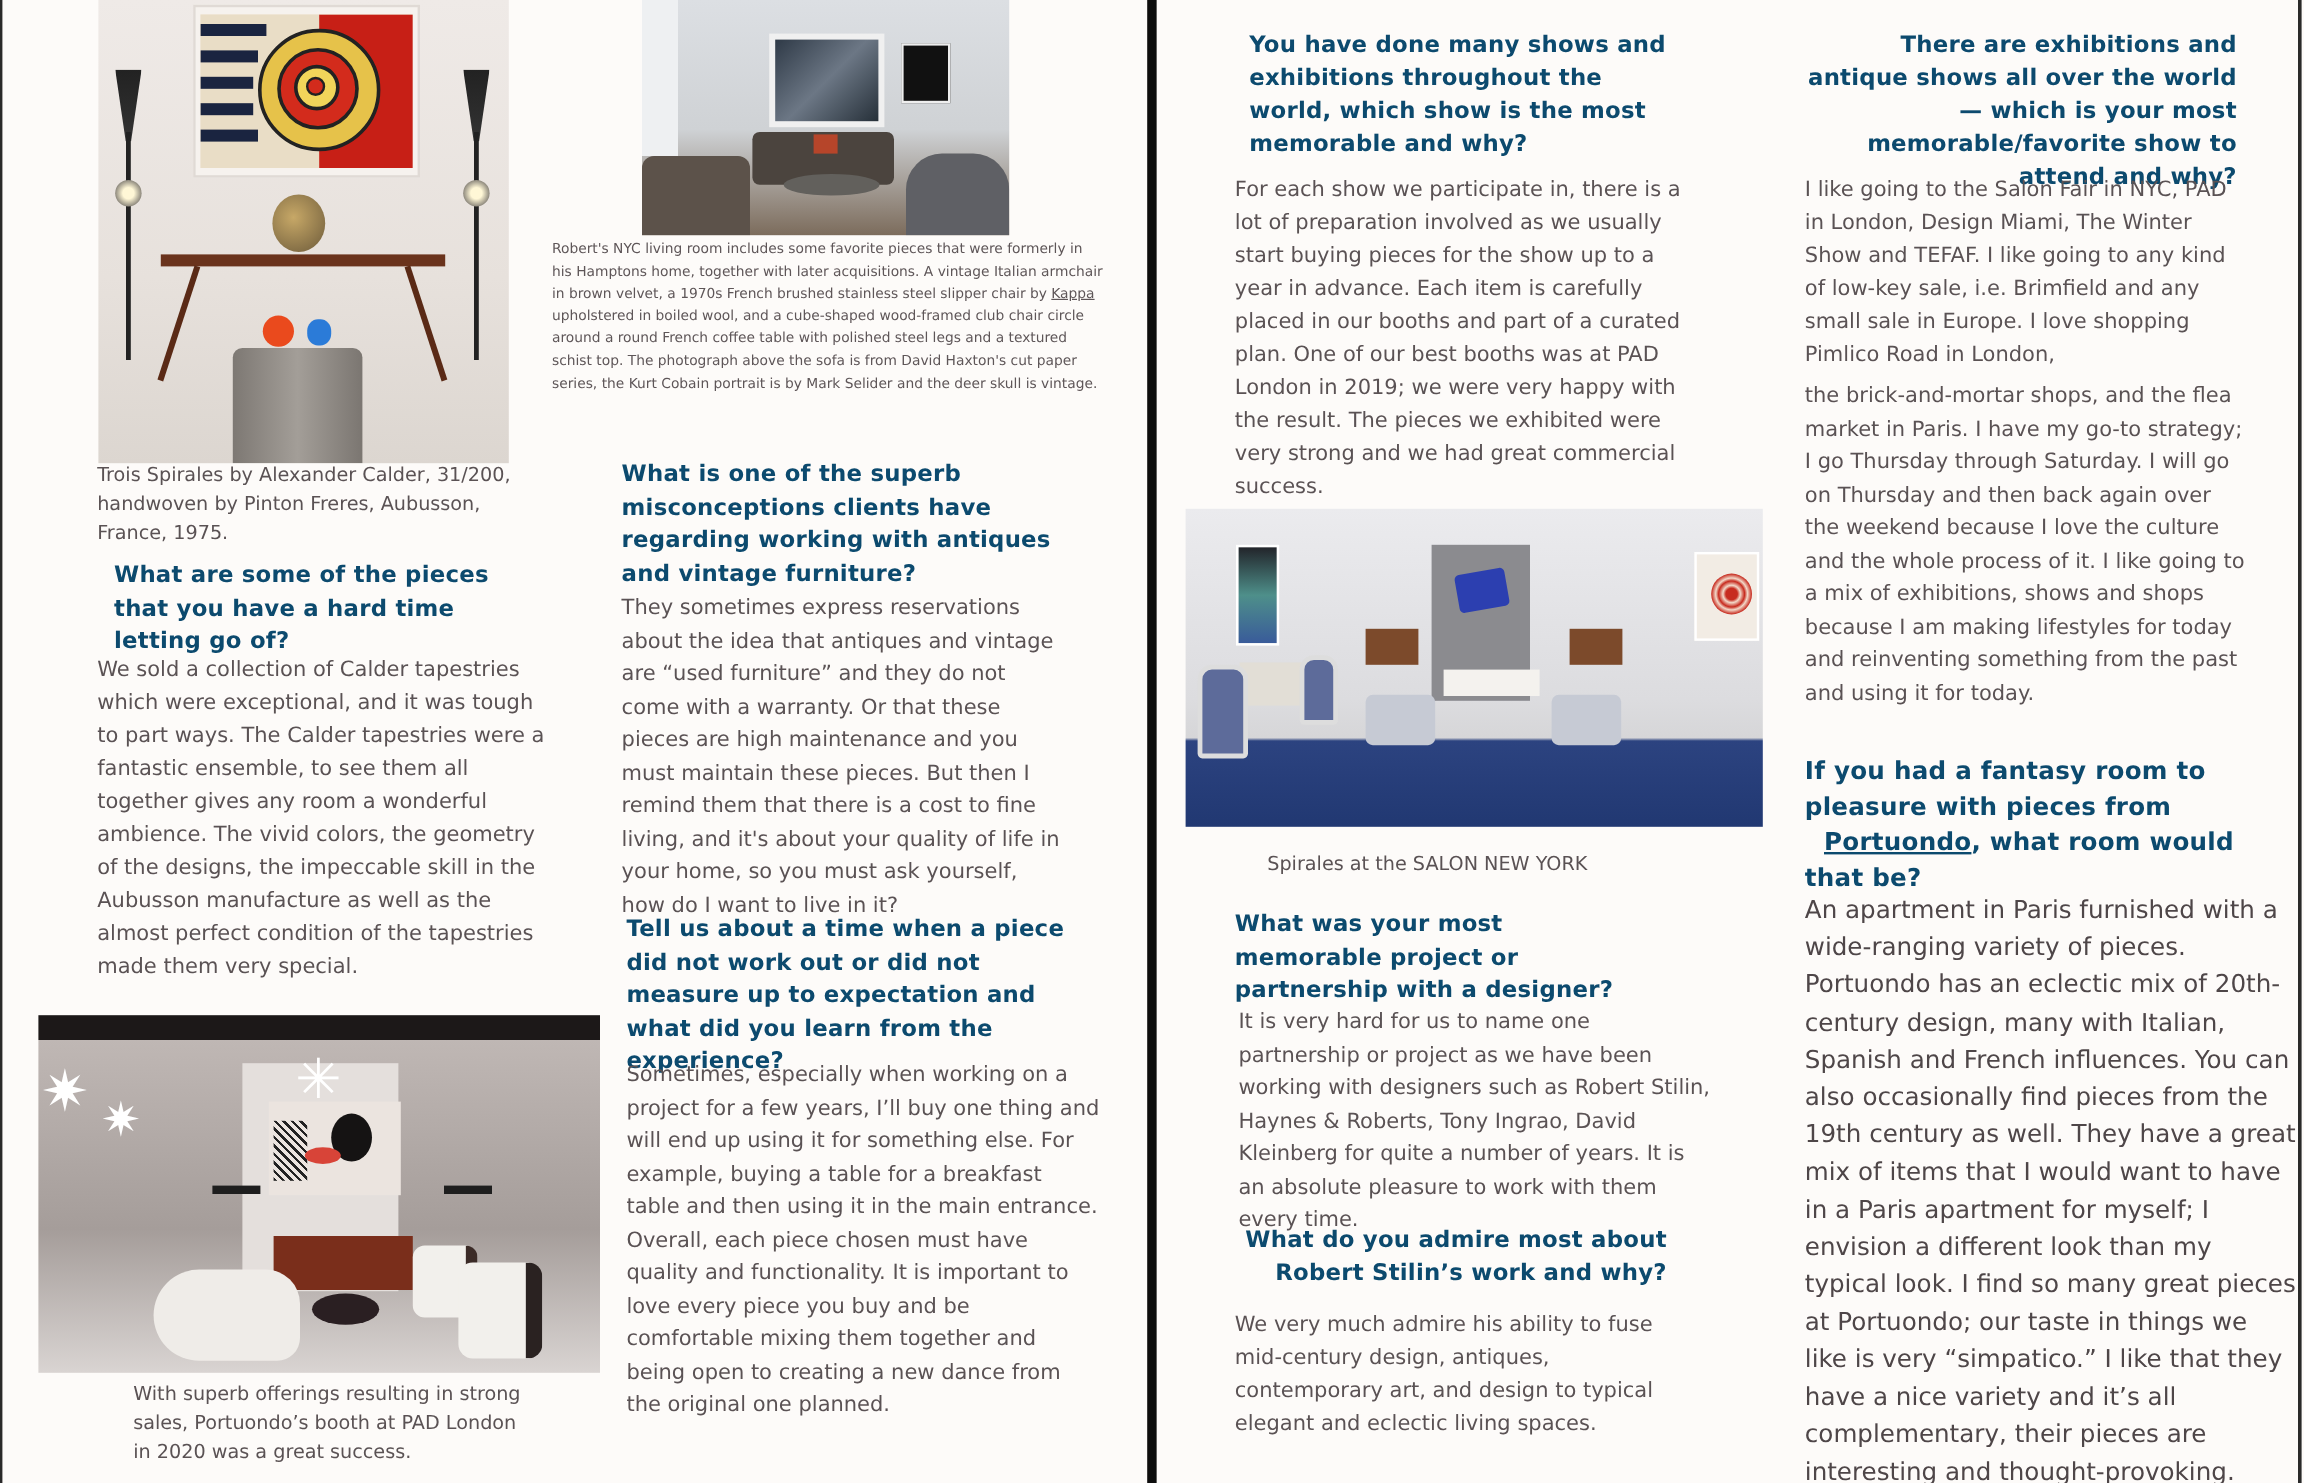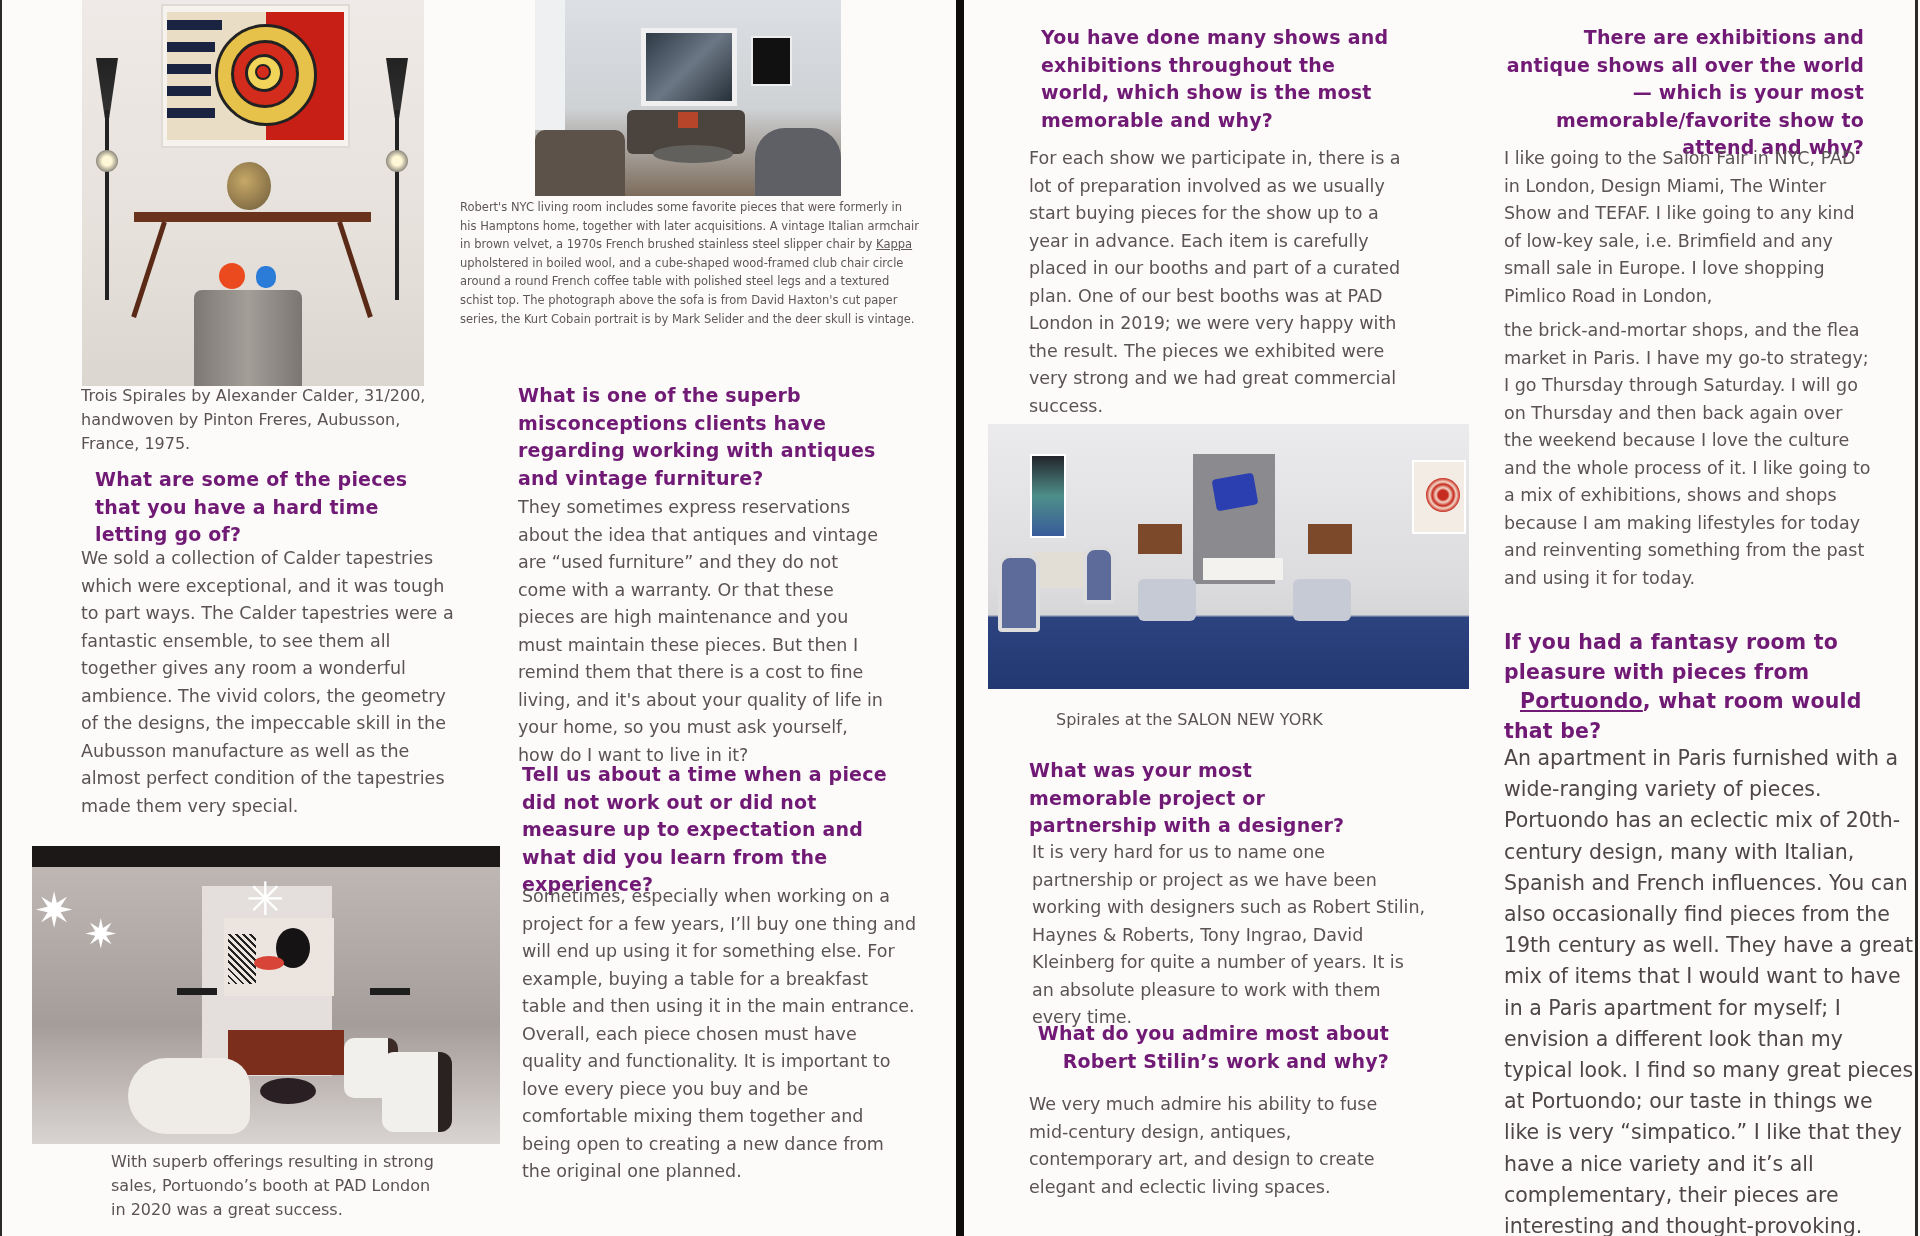--- a/index.html
+++ b/index.html
@@ -8,21 +8,21 @@
     background:#fdfbf9;
     font-family:"DejaVu Sans", sans-serif;
     color:#4a4345;
   }
   .page { position:absolute; top:0; height:1236px; background:#fdfbf9; }
   .page-left { left:0; width:956px; border-left:2px solid #2a2a2a; box-sizing:border-box; }
   .page-right { left:964px; width:954px; border-right:3px solid #2a2a2a; box-sizing:border-box; }
   .spine { position:absolute; left:956px; top:0; width:8px; height:1236px; background:#0d0d0d; }
 
   .abs { position:absolute; }
-  .q { font-weight:bold; color:#701a75; font-size:19px; line-height:27.5px; letter-spacing:0.2px; margin:0; }
+  .q { font-weight:bold; color:#0c4a6e; font-size:19px; line-height:27.5px; letter-spacing:0.2px; margin:0; }
   .a { color:#5a5254; font-size:17.5px; line-height:27.5px; margin:0; }
   .cap { color:#5a5254; font-size:16px; line-height:24px; margin:0; }
   .cap-small { color:#5e5658; font-size:11.5px; line-height:18.6px; margin:0; }
   .a-big { color:#4e4648; font-size:20.5px; line-height:31.2px; margin:0; }
   .ul { text-decoration:underline;margin-left:16px; }
 
   .photo { position:absolute; overflow:hidden; }
 
   
   .p1 { left:82px; top:0; width:342px; height:386px; background:linear-gradient(180deg,#efeae7 0%,#e7e1dc 60%,#dcd6d0 100%); }
@@ -185,20 +185,20 @@
   <div class="wing" style="left:95px;top:122px;width:24px;height:50px;"></div>
   <div class="chair" style="left:150px;top:155px;"></div>
   <div class="chair" style="left:305px;top:155px;"></div>
 </div>
 <p class="cap abs" style="left:1056px;top:708px;width:380px;">Spirales at the SALON NEW YORK</p>
 
 <h3 class="q abs" style="left:1029px;top:757px;width:330px;">What was your most memorable project or partnership with a designer?</h3>
 <p class="a abs" style="left:1032px;top:839px;width:395px;">It is very hard for us to name one partnership or project as we have been working with designers such as Robert Stilin, Haynes &amp; Roberts, Tony Ingrao, David Kleinberg for quite a number of years. It is an absolute pleasure to work with them every time.</p>
 
 <h3 class="q abs" style="left:1029px;top:1020px;width:360px;text-align:right;">What do you admire most about Robert Stilin’s work and why?</h3>
-<p class="a abs" style="left:1029px;top:1091px;width:355px;">We very much admire his ability to fuse mid-century design, antiques, contemporary art, and design to create elegant and eclectic living spaces.</p>
+<p class="a abs" style="left:1029px;top:1091px;width:355px;">We very much admire his ability to fuse mid-century design, antiques, contemporary art, and design to typical elegant and eclectic living spaces.</p>
 
 <h3 class="q abs" style="left:1504px;top:24px;width:360px;text-align:right;">There are exhibitions and antique shows all over the world — which is your most memorable/favorite show to attend and why?</h3>
 <p class="a abs" style="left:1504px;top:145px;width:370px;">I like going to the Salon Fair in NYC, PAD in London, Design Miami, The Winter Show and TEFAF. I like going to any kind of low-key sale, i.e. Brimfield and any small sale in Europe. I love shopping Pimlico Road in London,</p>
 <p class="a abs" style="left:1504px;top:317px;width:370px;">the brick-and-mortar shops, and the flea market in Paris. I have my go-to strategy; I go Thursday through Saturday. I will go on Thursday and then back again over the weekend because I love the culture and the whole process of it. I like going to a mix of exhibitions, shows and shops because I am making lifestyles for today and reinventing something from the past and using it for today.</p>
 
 <h3 class="q abs" style="left:1504px;top:628px;width:385px;font-size:20.5px;line-height:29.5px;"><span>If you had a fantasy room to pleasure with pieces from </span><span class="ul">Portuondo</span><span>, what room would that be?</span></h3>
 <p class="a-big abs" style="left:1504px;top:743px;width:410px;">An apartment in Paris furnished with a wide-ranging variety of pieces. Portuondo has an eclectic mix of 20th-century design, many with Italian, Spanish and French influences. You can also occasionally find pieces from the 19th century as well. They have a great mix of items that I would want to have in a Paris apartment for myself; I envision a different look than my typical look. I find so many great pieces at Portuondo; our taste in things we like is very “simpatico.” I like that they have a nice variety and it’s all complementary, their pieces are interesting and thought-provoking.</p>
 
 </body></html>

